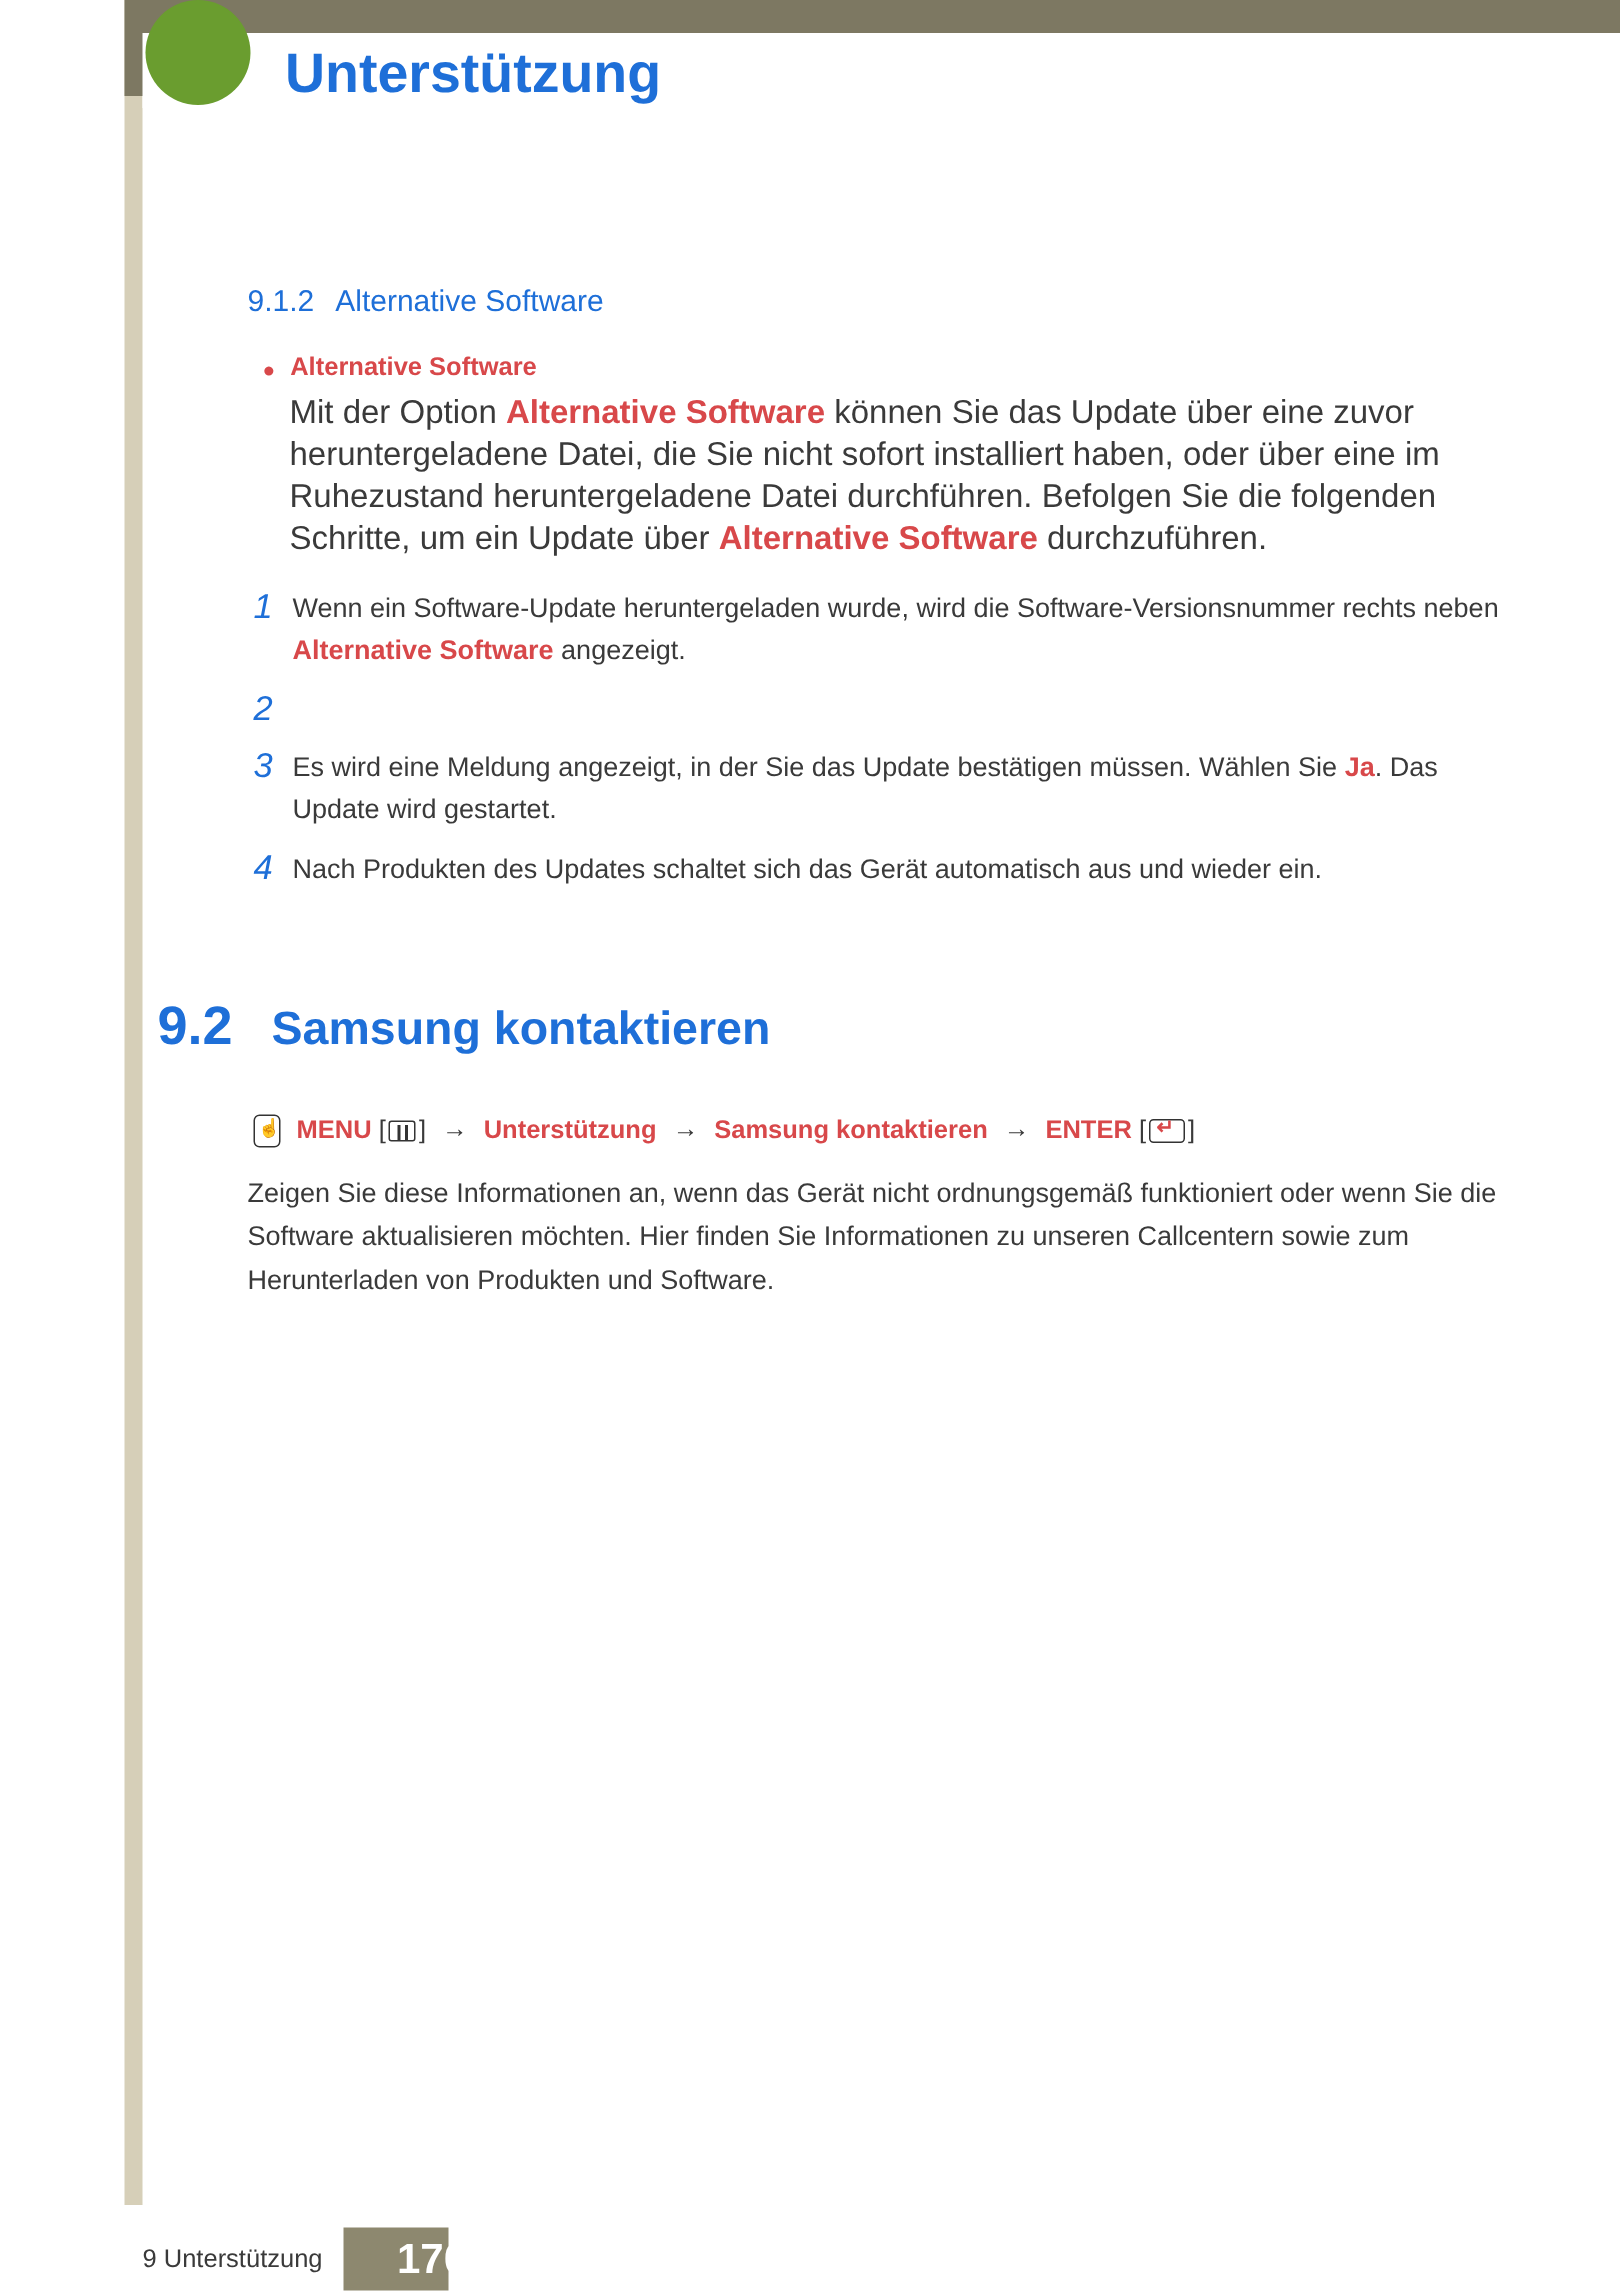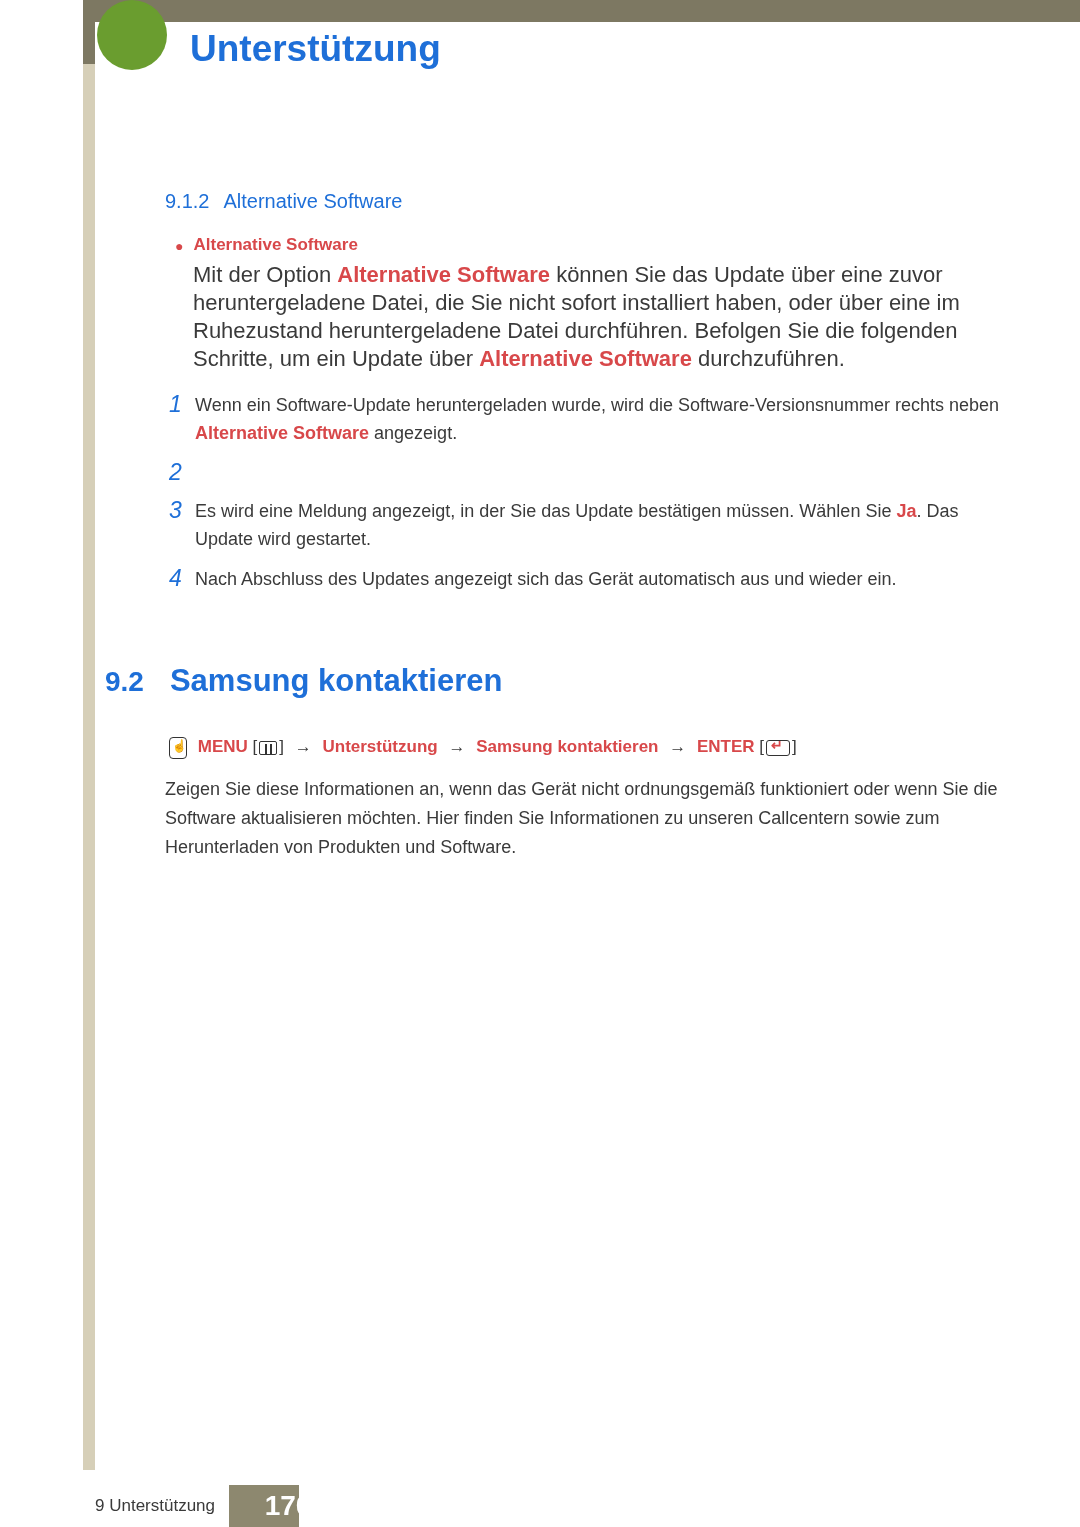--- a/index.html
+++ b/index.html
@@ -176,21 +176,21 @@
   .section-heading {
     display: flex;
     gap: 26px;
     align-items: baseline;
     margin-top: 70px;
     margin-bottom: 38px;
     margin-left: -60px;
   }
   .section-num {
     color: #1e6fd8;
-    font-size: 28px;
+    font-size: 36px;
     font-weight: bold;
   }
   .section-title {
     color: #1e6fd8;
     font-size: 31px;
     font-weight: bold;
   }
   .nav-path {
     font-size: 17px;
     font-weight: bold;
@@ -276,21 +276,21 @@
   <div class="step-row">
     <div class="step-num">3</div>
     <div class="step-text">
       <span>Es wird eine Meldung angezeigt, in der Sie das Update bestätigen müssen. Wählen Sie </span><span class="em-red">Ja</span><span>. Das Update wird gestartet.</span>
     </div>
   </div>
 
   <div class="step-row">
     <div class="step-num">4</div>
     <div class="step-text">
-      <span>Nach Abschluss des Updates angezeigt sich das Gerät automatisch aus und wieder ein.</span>
+      <span>Nach Produkten des Updates schaltet sich das Gerät automatisch aus und wieder ein.</span>
     </div>
   </div>
 
   <div class="section-heading">
     <span class="section-num">9.2</span>
     <span class="section-title">Samsung kontaktieren</span>
   </div>
 
   <div class="nav-path">
     <span class="remote-icon"></span>

